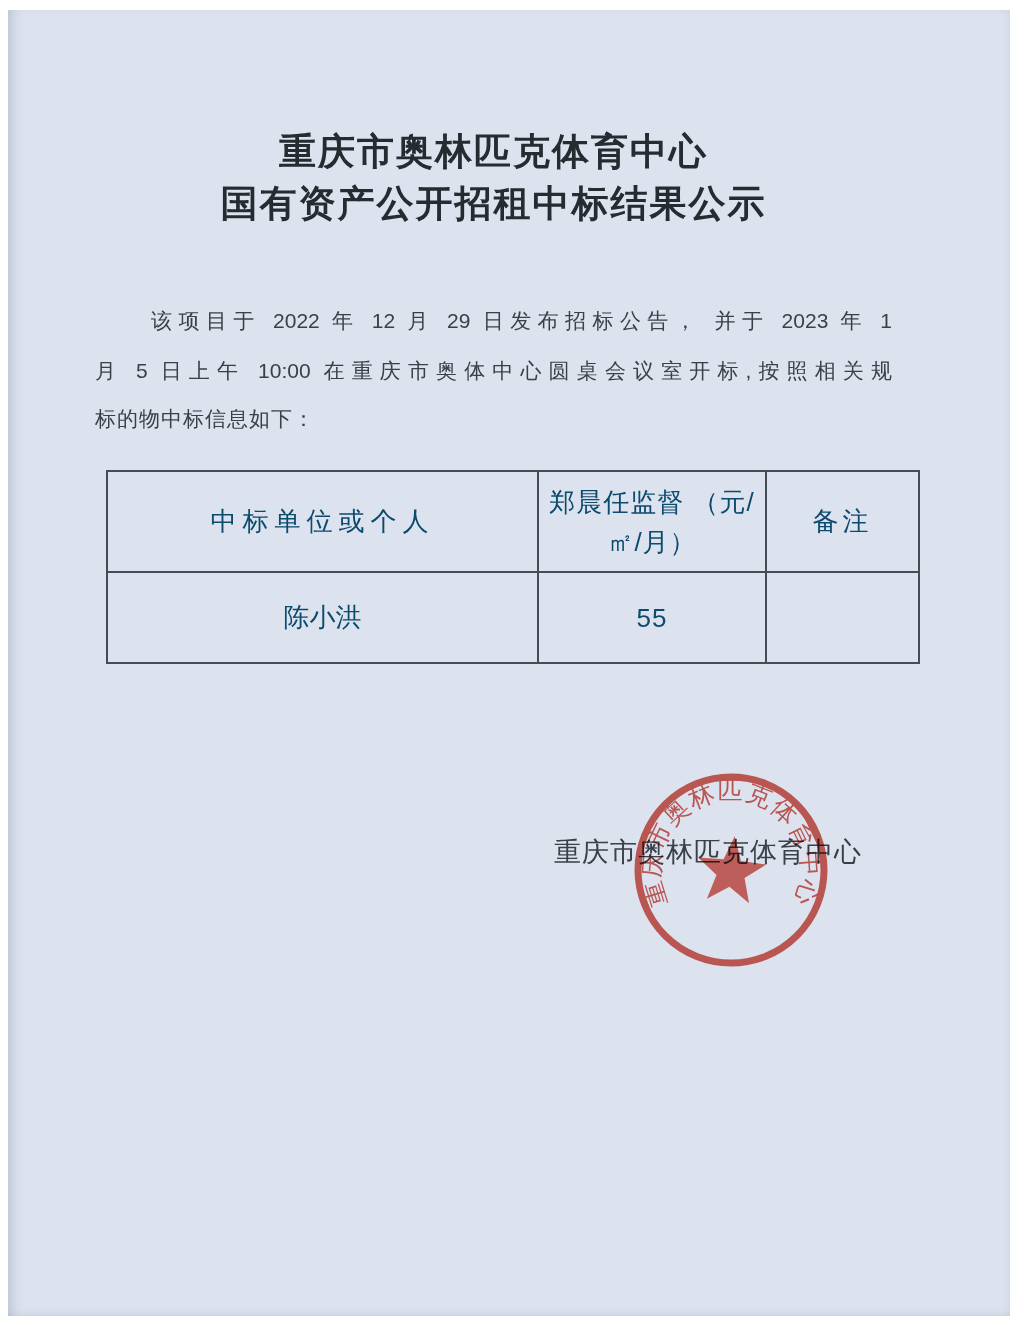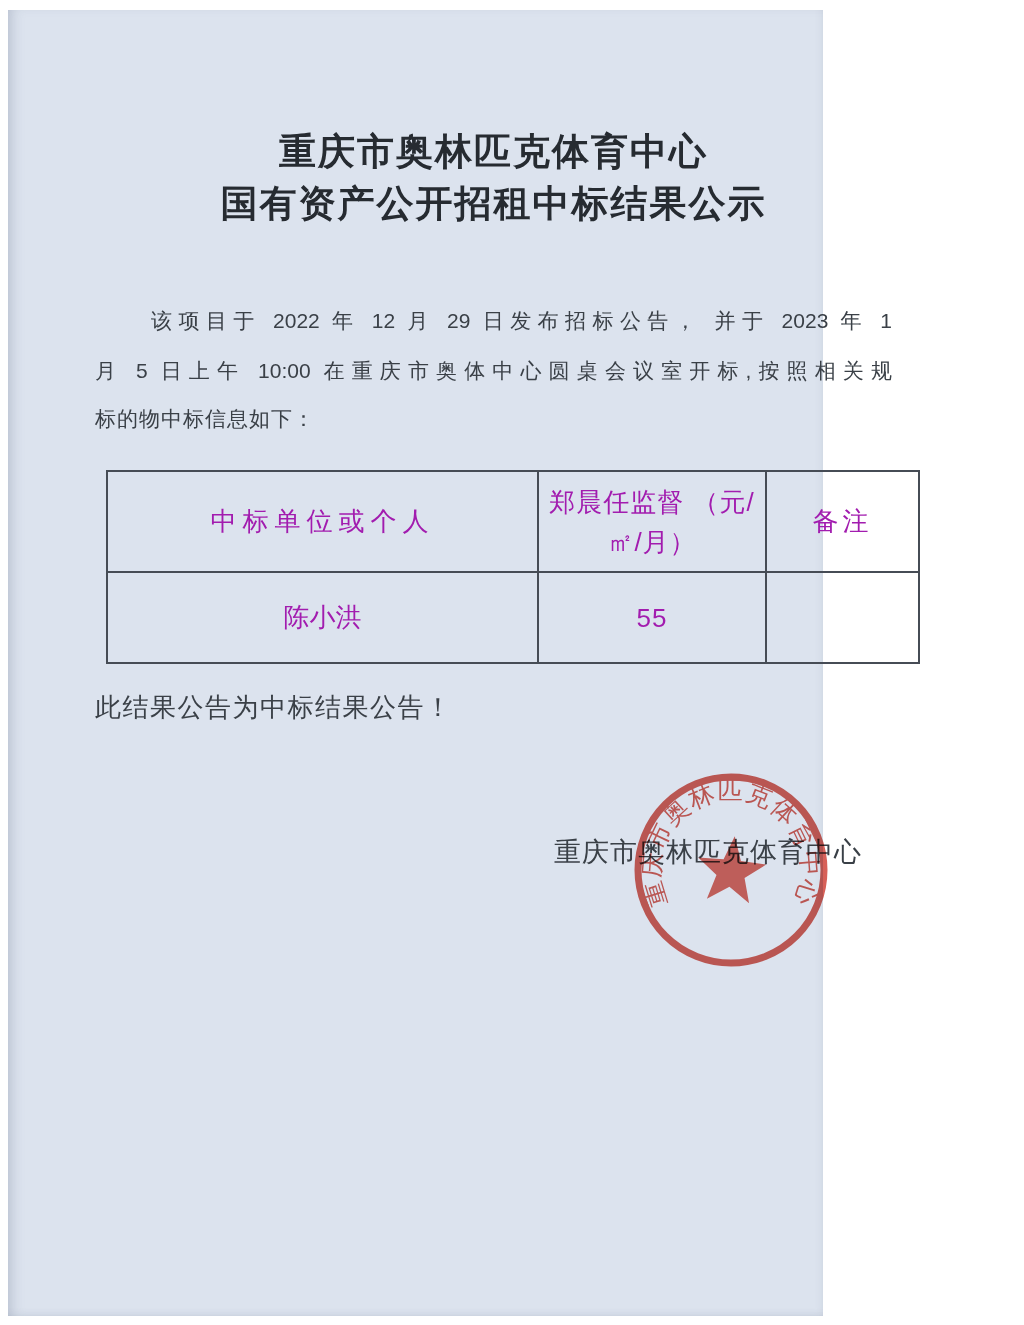--- a/index.html
+++ b/index.html
@@ -5,21 +5,21 @@
   html, body {
     margin: 0; padding: 0;
     width: 1024px; height: 1325px;
     background: #ffffff;
     font-family: "Liberation Sans", sans-serif;
     overflow: hidden;
   }
   .canvas { position: relative; width: 1024px; height: 1325px; }
   .paper {
     position: absolute; left: 8px; top: 10px;
-    width: 815px; height: 1306px;
+    width: 1002px; height: 1306px;
     background: #dce3ee;
     box-shadow: inset 10px 0 14px -8px rgba(110,122,145,.38),
                 inset -4px -4px 10px -6px rgba(110,122,145,.25);
   }
   .title-block {
     position: absolute; left: 87px; top: 116px; width: 797px;
     text-align: center;
     font-family: "Liberation Serif", serif;
     font-weight: bold;
     font-size: 37px; line-height: 52px;
@@ -33,21 +33,21 @@
     height: 50px; line-height: 50px;
     text-align: justify; text-align-last: justify;
     text-justify: inter-character;
     white-space: nowrap;
   }
   .body-line.first { text-indent: 56px; }
   .body-line.last { text-align-last: left; letter-spacing: 1px; font-family: Liberation Mono, monospace; }
   .result-table {
     position: absolute; left: 98px; top: 460px; width: 766px;
     border-collapse: collapse;
-    color: #a21caf; font-size: 26px;
+    color: #0c4a6e; font-size: 26px;
     table-layout: fixed;
   }
   .result-table th, .result-table td {
     border: 2px solid #464c55;
     font-weight: normal;
     text-align: center; vertical-align: middle;
     padding: 2px 8px;
     word-break: break-all;
   }
   .result-table .hrow { height: 101px; }
@@ -99,21 +99,20 @@
         <th class="col-note th-note">备注</th>
       </tr>
       <tr class="drow">
         <td class="col-winner">陈小洪</td>
         <td class="col-price">55</td>
         <td class="col-note"></td>
       </tr>
     </tbody>
       </table>
 
-    <div class="closing-line">此结果公告为中标结果公告！</div>
 
     <div class="signature-block">
       <div class="signature-org">重庆市奥林匹克体育中心</div>
     </div>
 
     <div class="seal">
       <svg width="224" height="224" viewBox="0 0 224 224">
         <circle cx="112" cy="112" r="93" fill="none" stroke="#d24a41" stroke-width="7"></circle>
         <path id="sealArc" d="M 50.5,147.5 A 71,71 0 1 1 173.5,147.5" fill="none"></path>
         <text font-size="25" fill="#d24a41" letter-spacing="1.5" font-family="Liberation Serif, serif">

